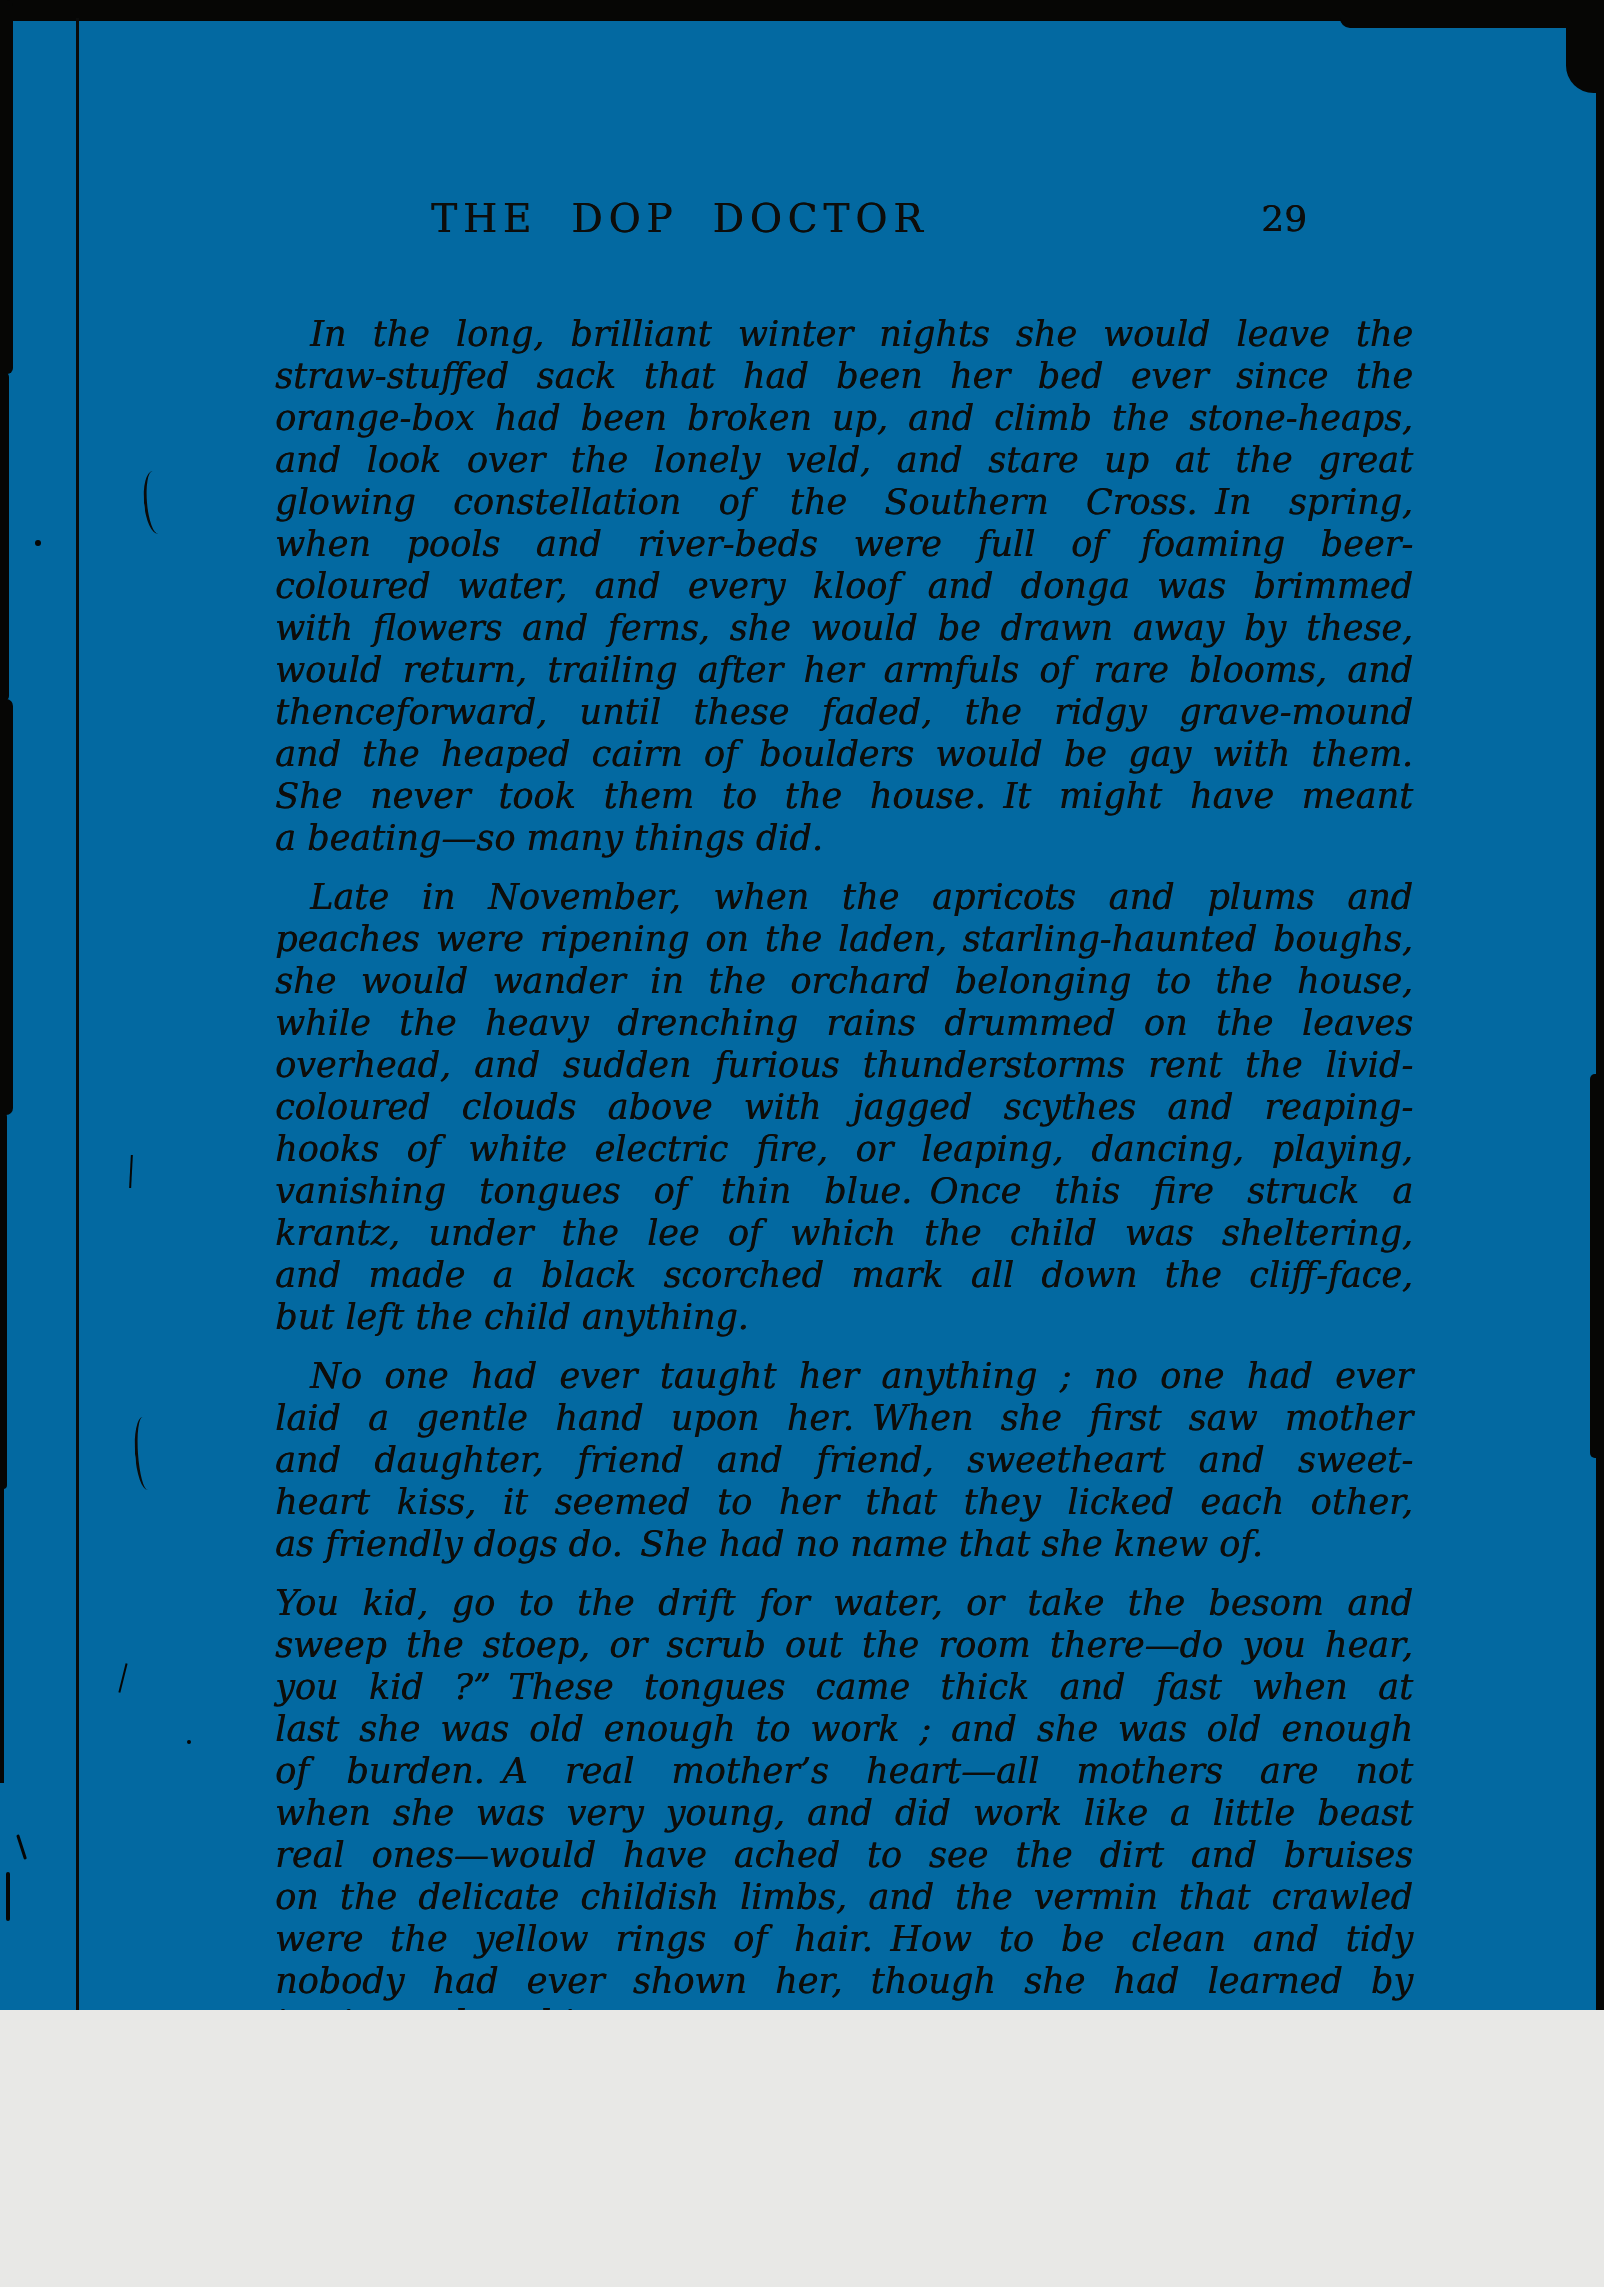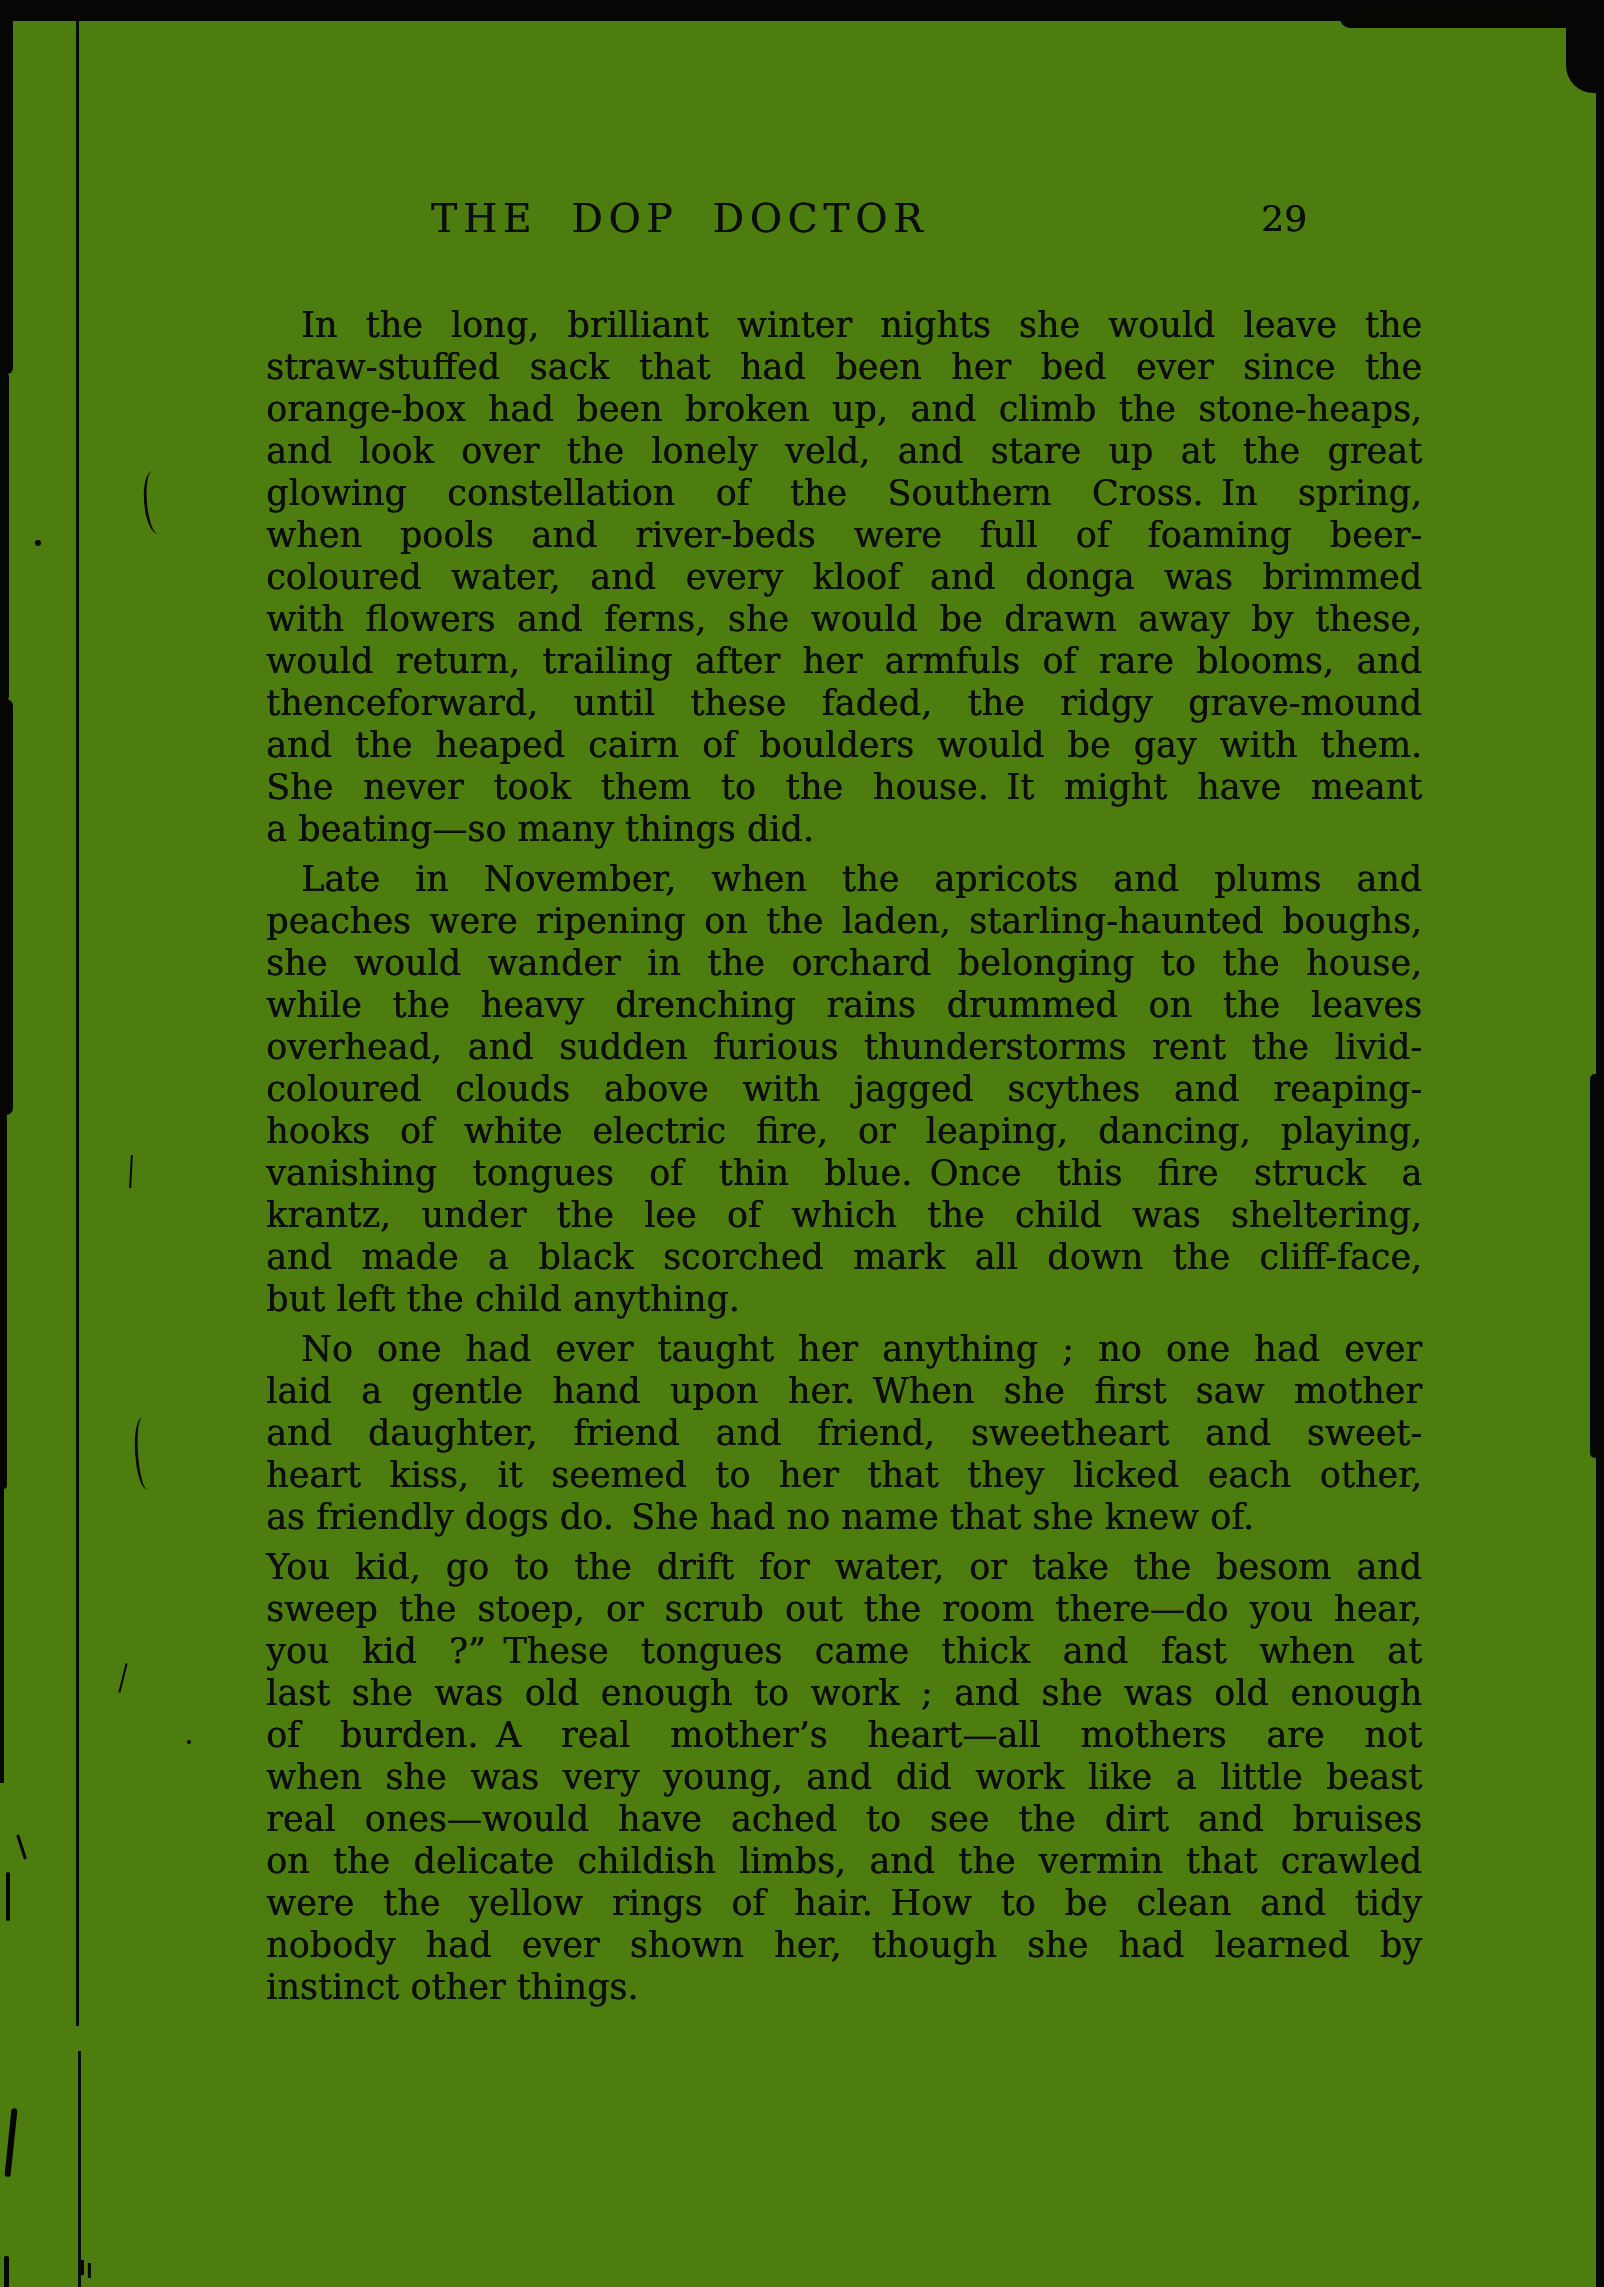--- a/index.html
+++ b/index.html
@@ -1,19 +1,19 @@
 <!DOCTYPE html>
 <html><head>
 <meta charset="utf-8">
 <style>
   html,body{margin:0;padding:0;background:#e8e8e6;}
   .page{
     position:relative;
-    width:1605px;height:2287px;
-    background:#4d7c0f;
+    width:1605px;height:2010px;
+    background:#0369a1;
     overflow:hidden;
     font-family:"DejaVu Serif","Liberation Serif",serif;
     color:#0d0d0b;
   }
   
   .art{position:absolute;background:#060605;}
   .top-bar{left:0;top:0;width:1605px;height:20.7px;}
   .top-bar-right{left:1340px;top:0;width:265px;height:27.6px;border-bottom-left-radius:9.9px;}
   .corner-tr{right:0;top:0;width:39px;height:93px;border-bottom-left-radius:27.6px;}
   .right-strip{right:0;top:0;width:8.9px;height:2287px;}
@@ -48,21 +48,21 @@
   .page-number{
     position:absolute;left:1261px;top:201px;
     font-size:36px;line-height:36px;
     text-shadow:0.5px 0 0 currentColor;
   }
   .body-text{
     position:absolute;left:258px;top:296px;width:1172px;
     font-size:35px;line-height:42px;
     text-shadow:0.5px 0 0 currentColor;
   }
-  .para{margin:8px;padding:0;}
+  .para{margin:17px;padding:0;font-style:italic;}
   .line{text-align:justify;text-align-last:justify;hyphens:none;}
   .line.last{text-align-last:left;}
   .line.first{text-indent:35px;}
 </style>
 </head>
 <body>
 
 <div class="page">
 
   <div class="art top-bar"></div>

